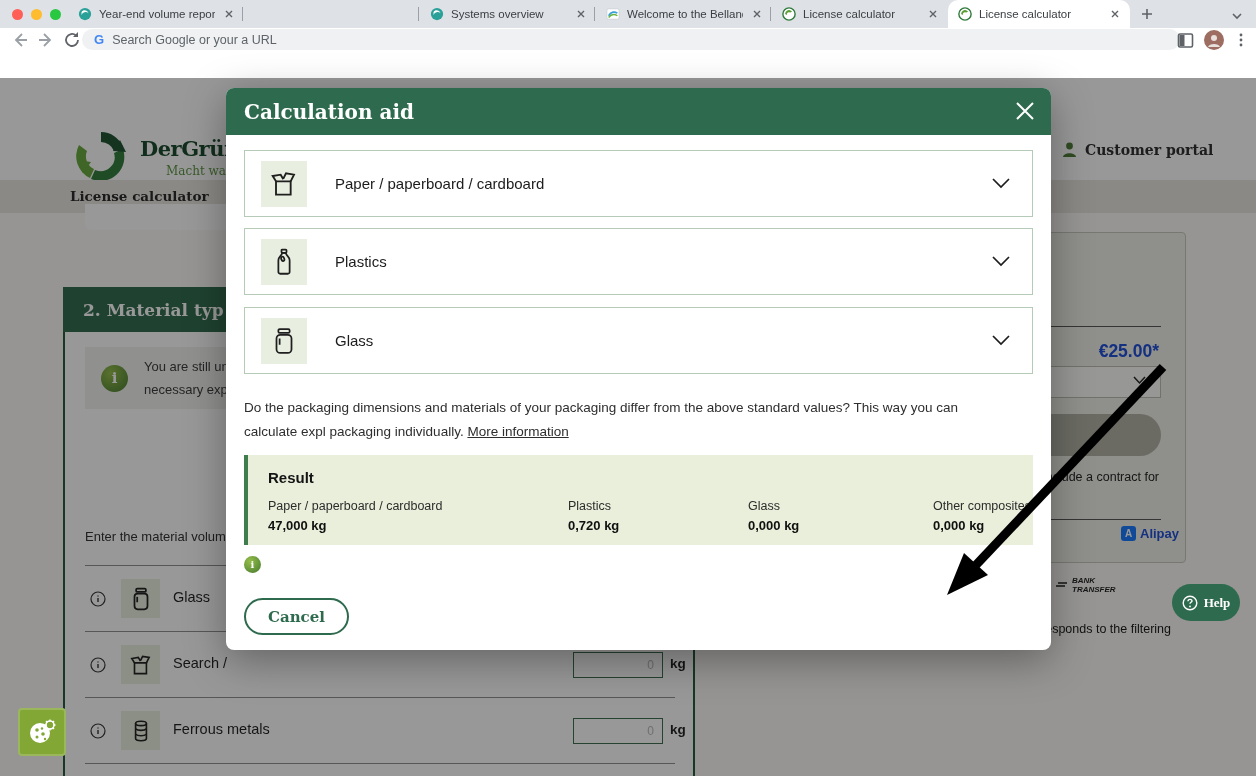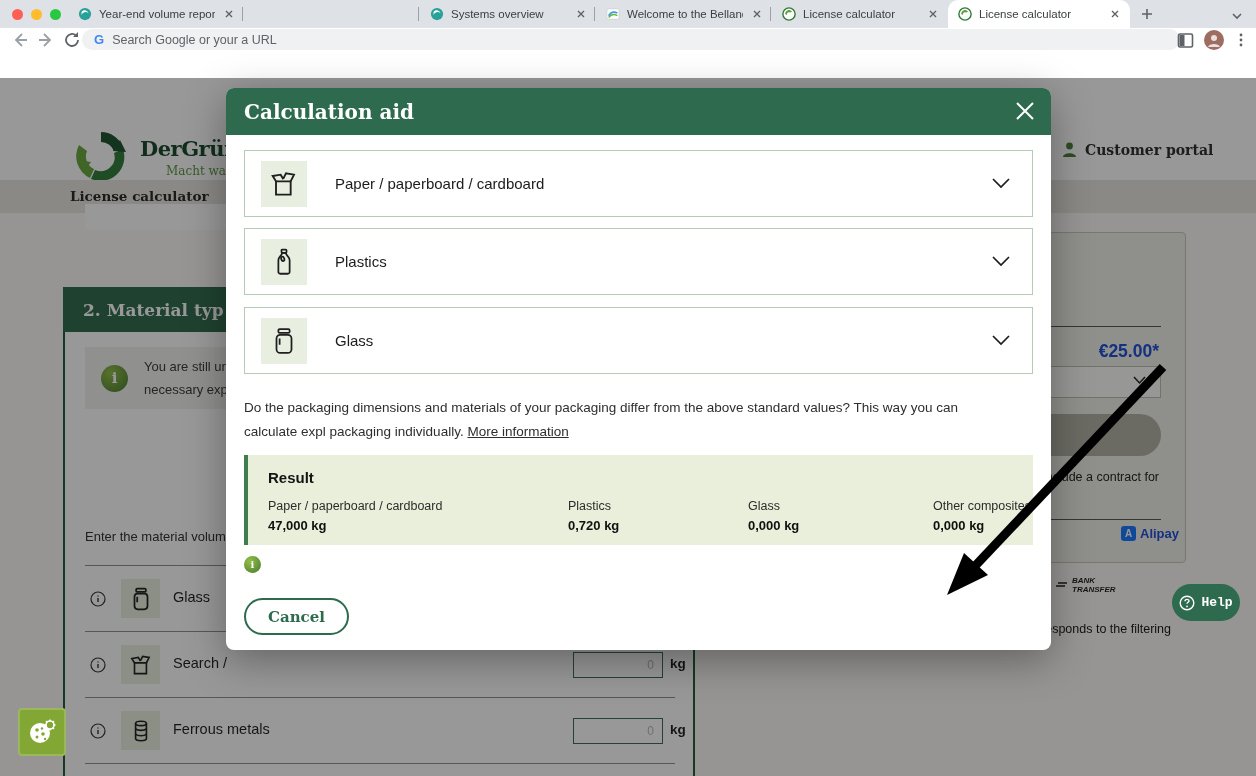--- a/index.html
+++ b/index.html
@@ -87,21 +87,21 @@
   .pay-alipay .sq { width:15px; height:15px; background:#1678ff; border-radius:3px; color:#fff;
     font-size:10px; font-weight:700; display:flex; align-items:center; justify-content:center; }
   .pay-alipay .word { font-size:13px; font-weight:700; color:#1d4ed8; }
 
   .dim { position:absolute; left:0; top:26px; width:1256px; height:698px;
     background:rgba(10,10,10,0.42); z-index:5; }
 
   .helpbtn { position:absolute; left:1172px; top:532px; width:68px; height:37px; background:#2e6b4e;
     border-radius:19px; z-index:20; display:flex; align-items:center; justify-content:center; gap:6px;
     color:#fff; }
-  .helpbtn .w { font-size:13px; font-weight:700; font-family:Liberation Mono, monospace; }
+  .helpbtn .w { font-size:13px; font-weight:700; font-family:Liberation Serif, serif; }
   .filtertxt { position:absolute; left:900px; top:570px; width:271px; font-size:12.5px; color:#161616;
     text-align:right; white-space:nowrap; overflow:hidden; z-index:4; }
   .cookiebtn { position:absolute; left:18px; top:656px; width:48px; height:48px; background:#83a734;
     border:2px solid #9ab75c; border-radius:4px; z-index:20; display:flex; align-items:center; justify-content:center; }
 
   
   .modal { position:absolute; left:215px; top:88px; width:825px; height:562px; background:#fff;
     border-radius:8px; box-shadow:0 10px 40px rgba(0,0,0,0.35); z-index:30;margin-left:11px; }
   .modal-head { position:absolute; left:0; top:0; width:825px; height:47px; background:#2e6b4e;
     border-radius:8px 8px 0 0; display:flex; align-items:center; }

